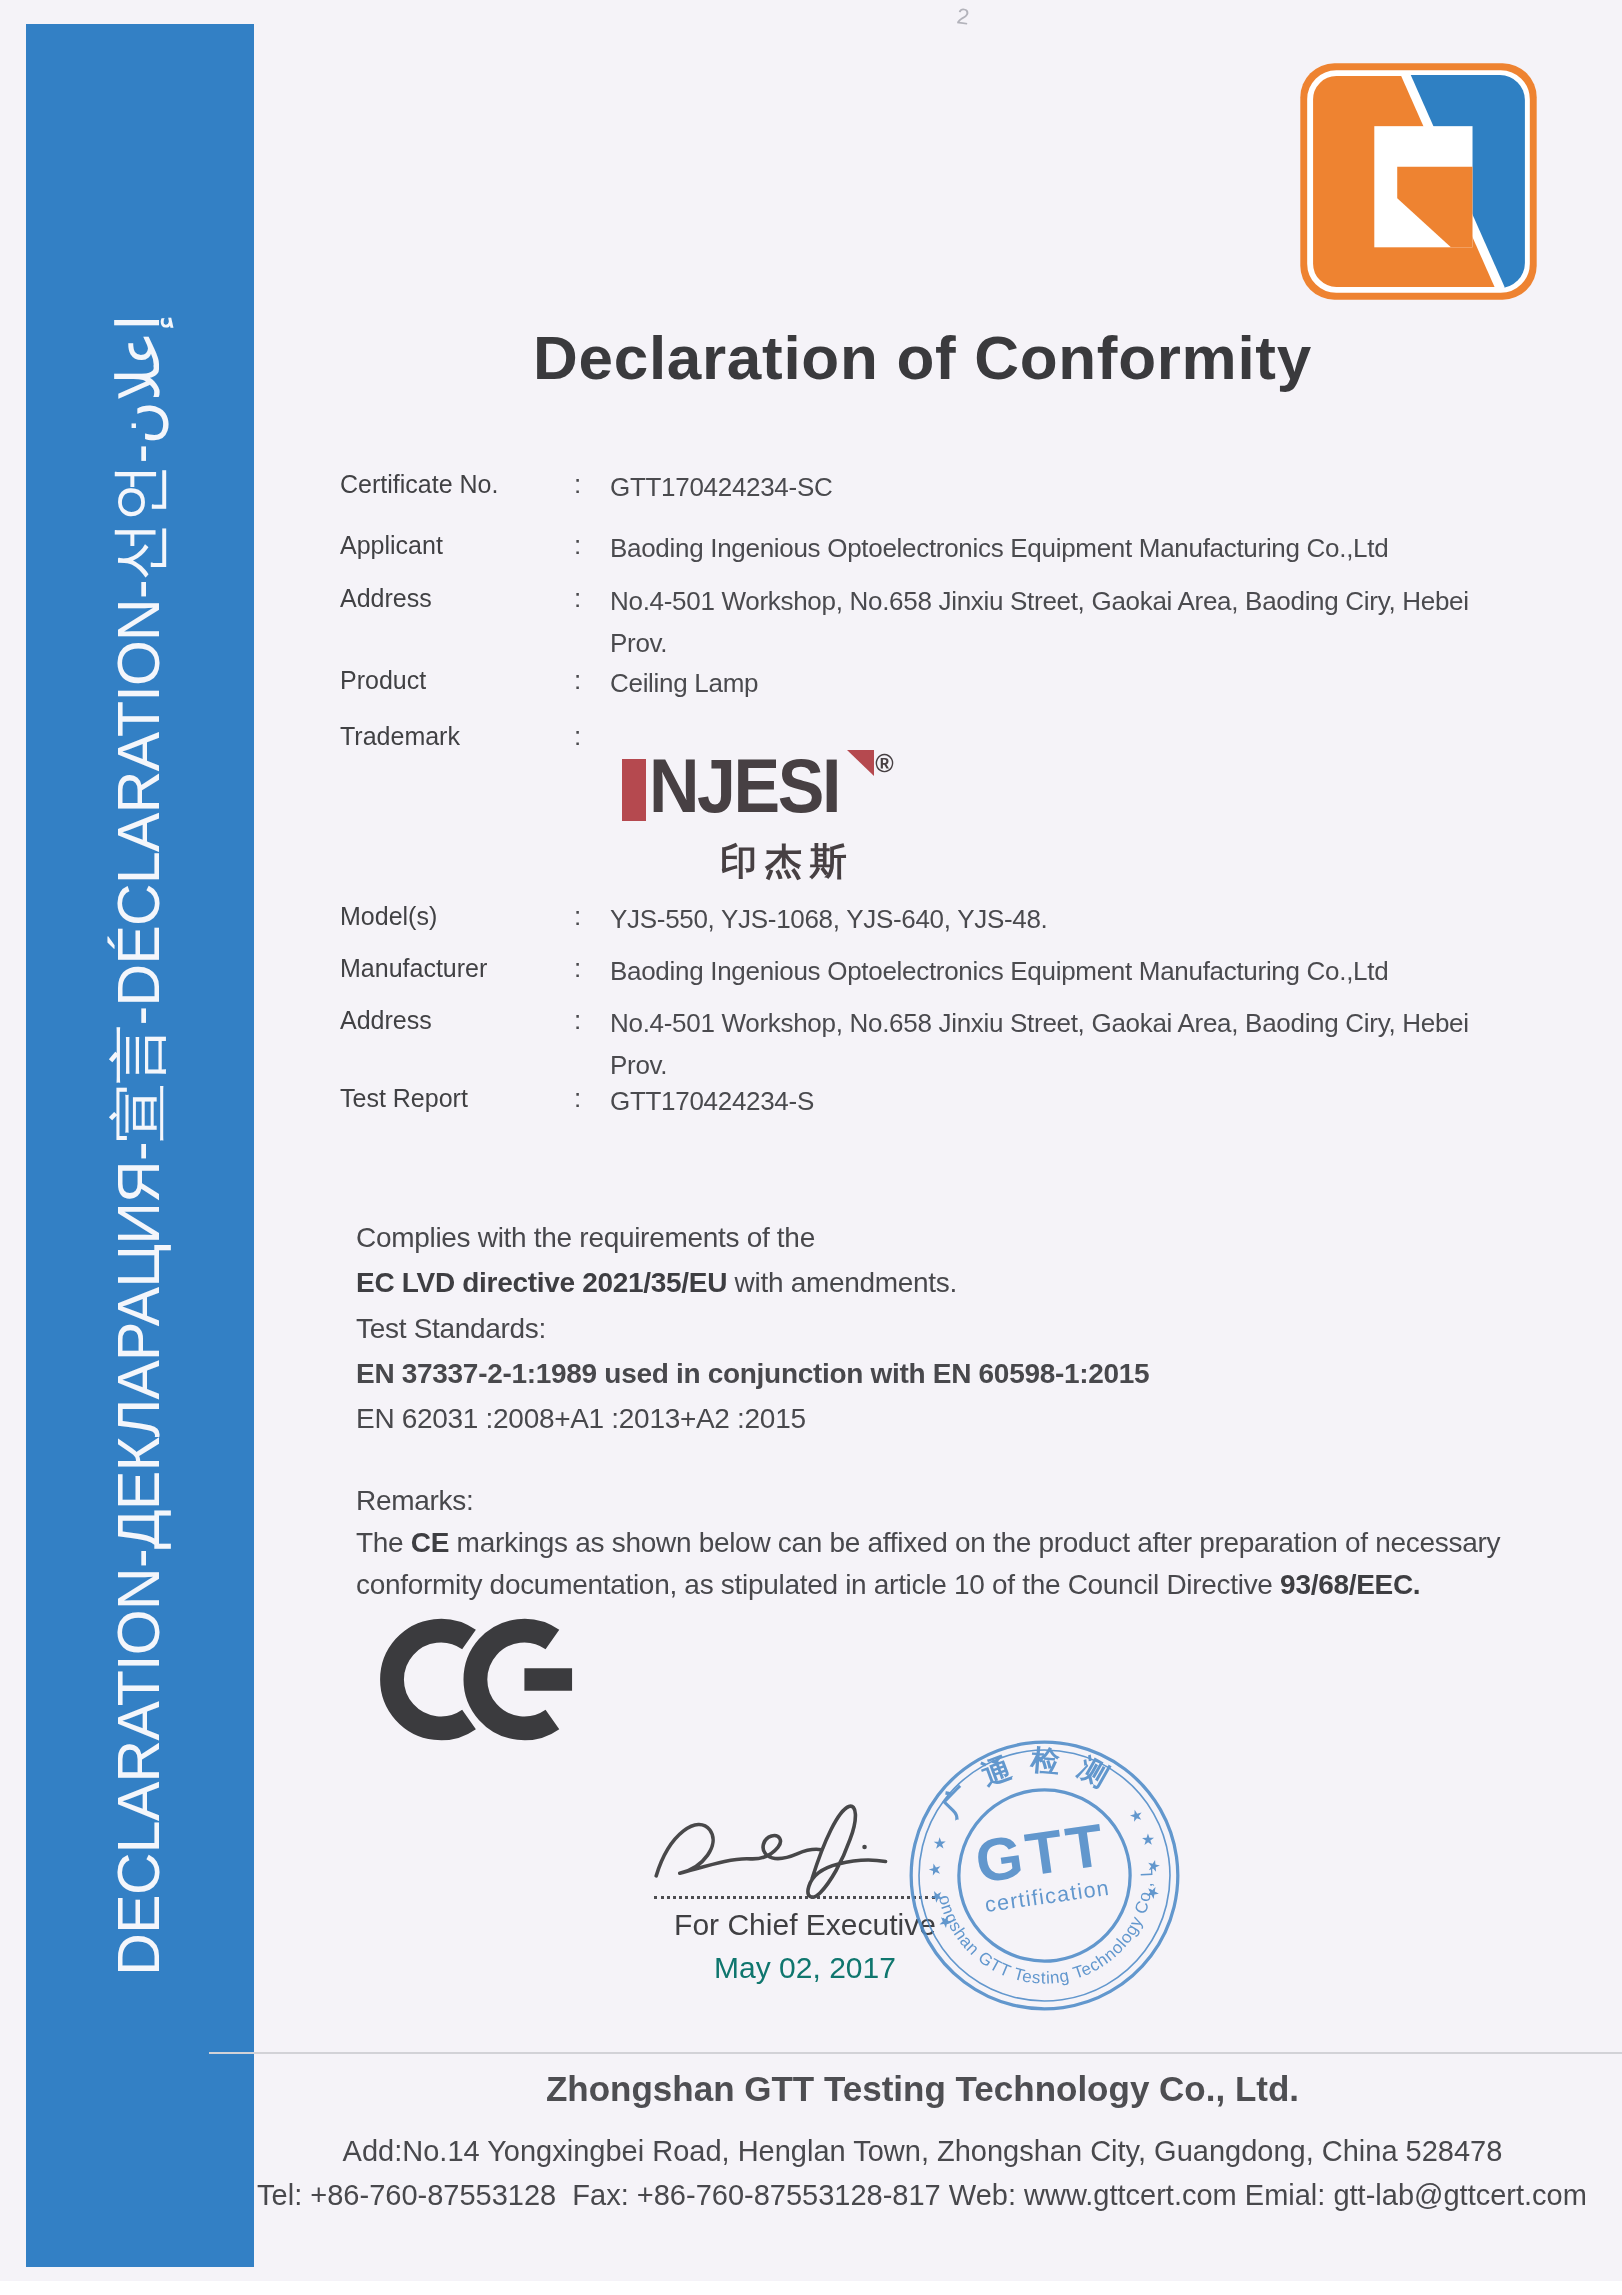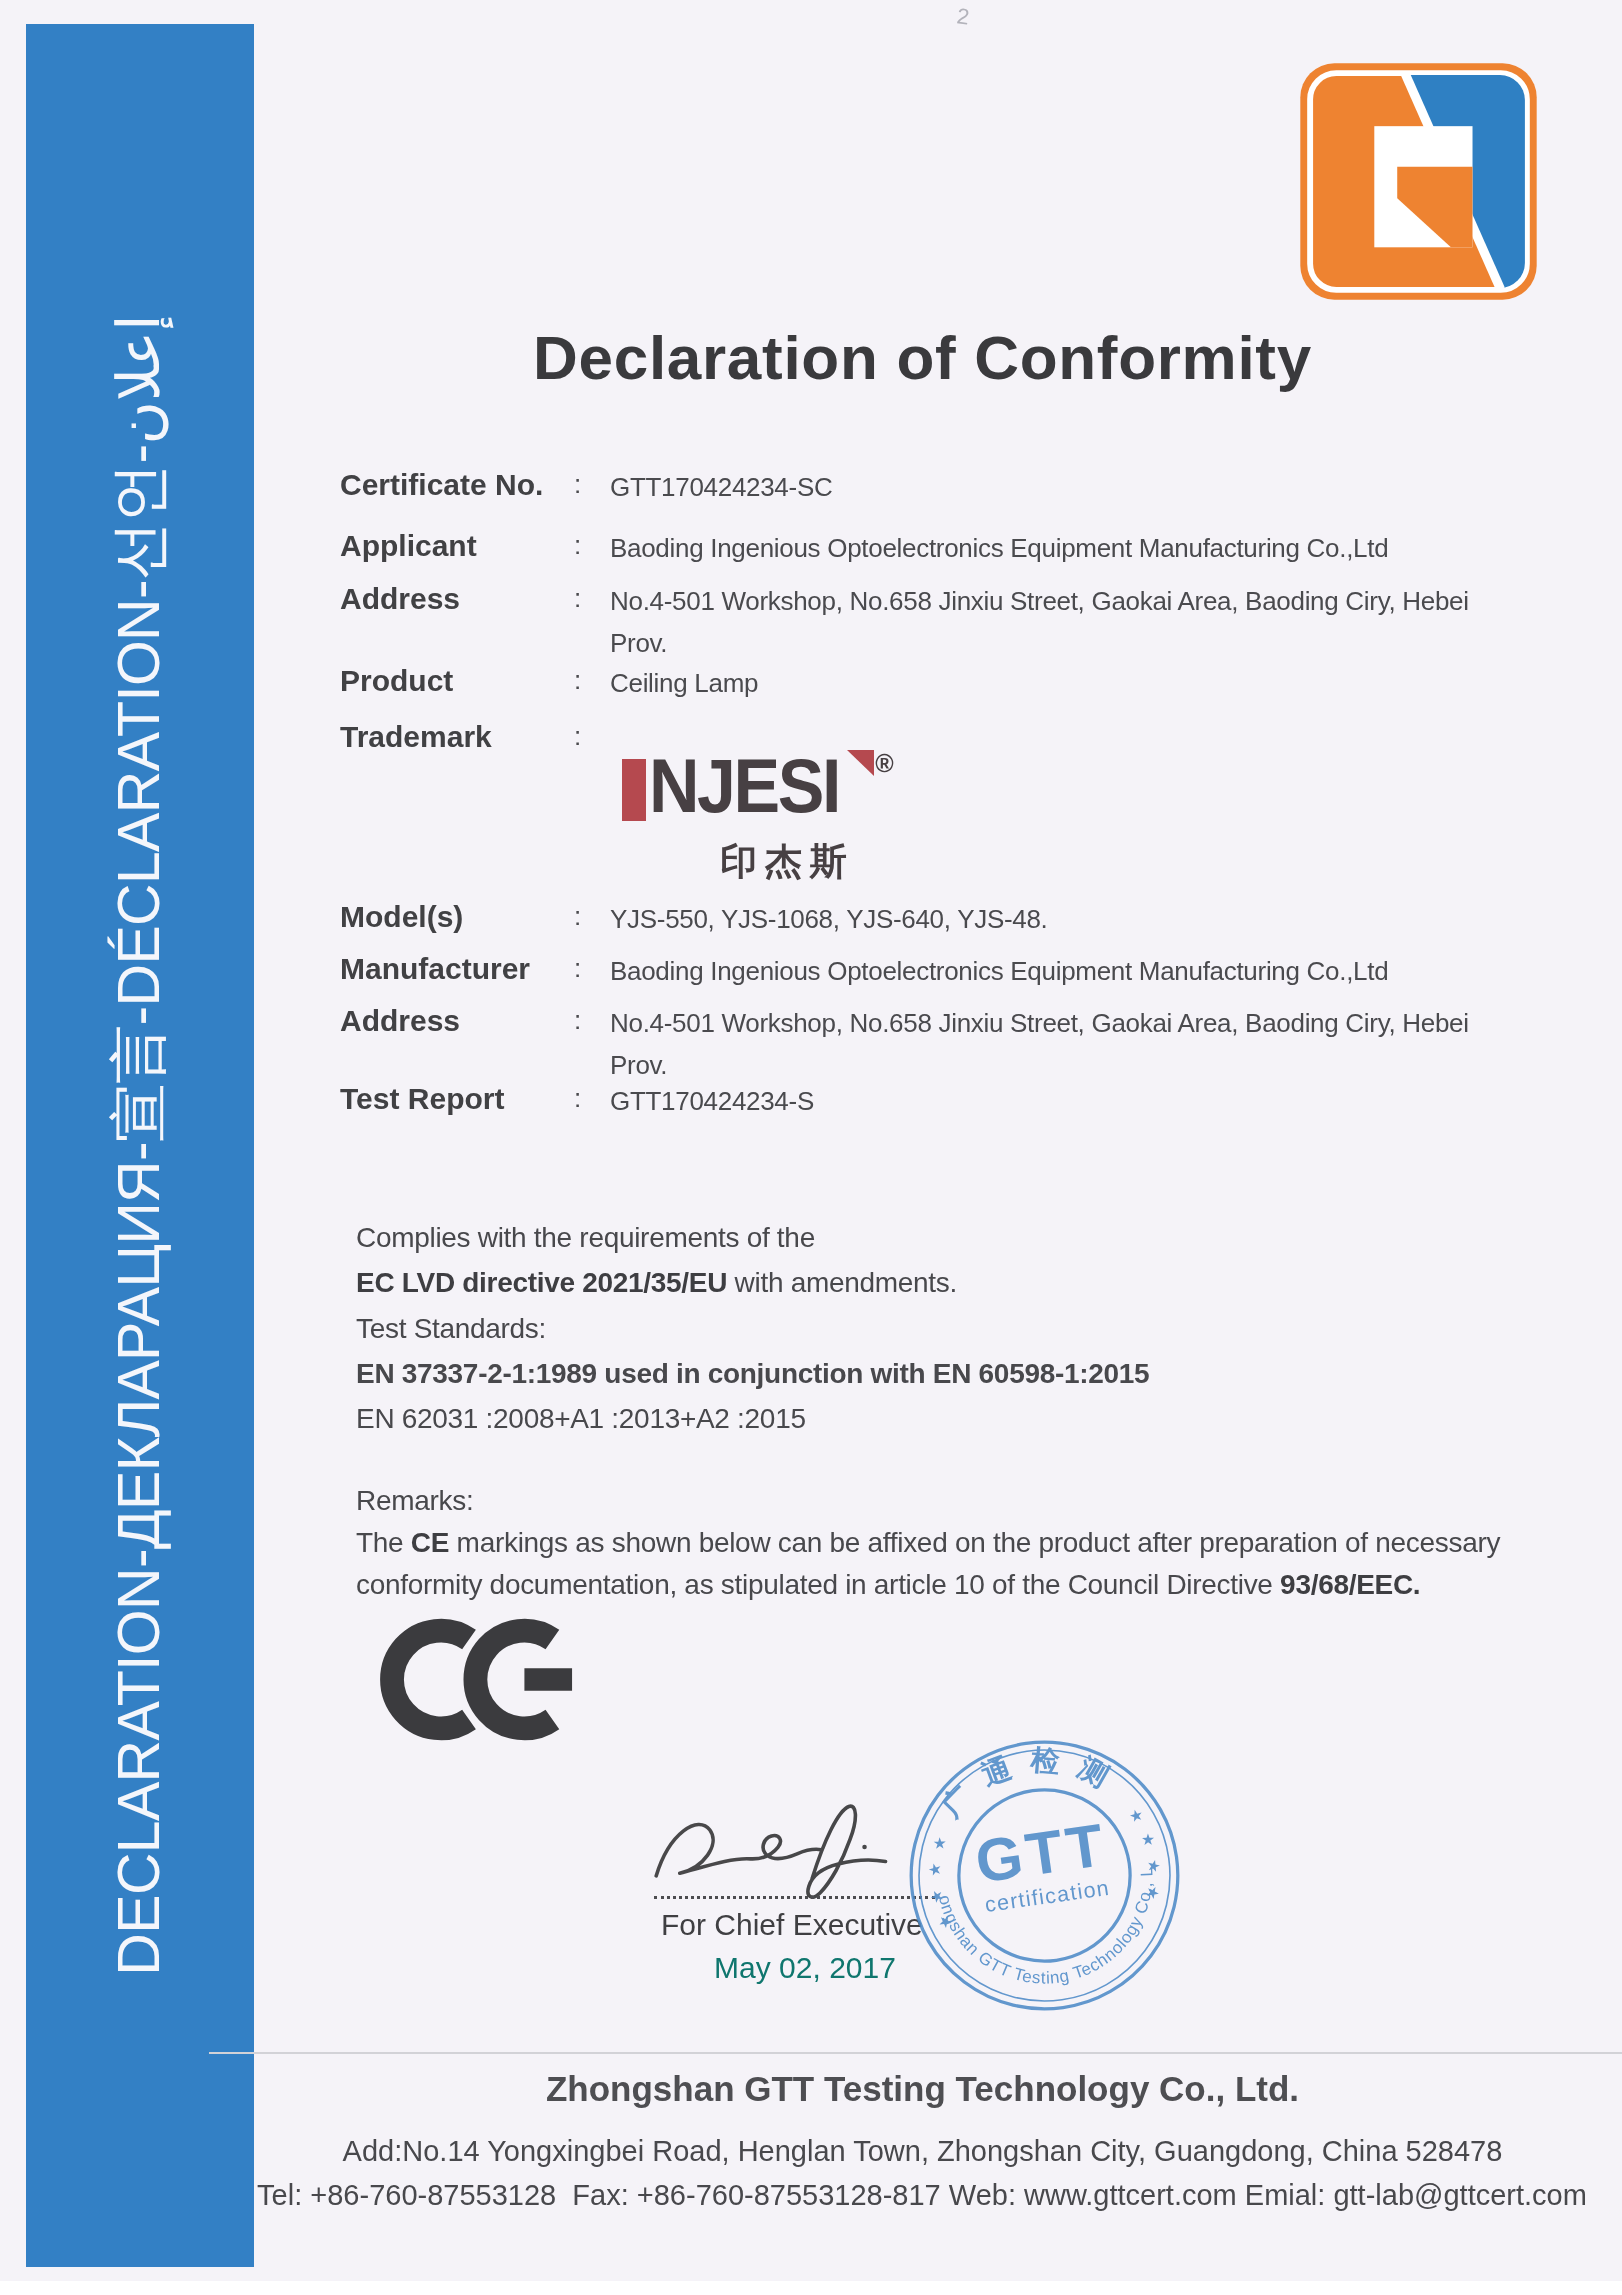--- a/index.html
+++ b/index.html
@@ -17,21 +17,21 @@
   .scan-mark{position:absolute;left:957px;top:3.9px;font-size:22px;color:#b3b3bb;transform:rotate(8deg);}
   
   .gtt-logo{position:absolute;left:1299px;top:62px;}
   
   .title{
     position:absolute;left:255px;top:322px;width:1335px;margin:0;text-align:center;
     font-size:62px;font-weight:700;color:#3a3a3d;letter-spacing:0.7px;
   }
   
   .row{position:absolute;left:340px;width:1243px;font-size:26px;line-height:37px;}
-  .row .lbl{display:inline-block;font-size:30px;font-weight:700;color:#414144;}
+  .row .lbl{display:inline-block;font-size:25px;font-weight:400;color:#414144;}
   .row .colon{position:absolute;left:234px;top:0;color:#4a4a4e;}
   .row .val{position:absolute;left:270px;top:0;color:#4a4a4e;letter-spacing:-0.3px;white-space:nowrap;}
   .row .val .vline{line-height:42px;}
   
   .njesi{position:absolute;left:622px;top:750px;width:340px;}
   .njesi-row{display:flex;align-items:flex-start;}
   .njesi-bar{width:23.6px;height:62px;background:#b5494f;margin-top:9.2px;margin-right:3.9px;}
   .njesi-text{
     font-size:76px;line-height:72px;font-weight:900;color:#474043;letter-spacing:-2.6px;
     transform:scaleX(0.92);transform-origin:left top;
@@ -40,21 +40,21 @@
   .njesi-reg{font-size:25px;color:#474043;margin-top:-1.3px;margin-left:1.3px;font-weight:700;}
   .njesi-cn{margin-top:15px;margin-left:98px;font-size:37px;font-weight:700;letter-spacing:7.9px;color:#474043;}
   
   .pline{position:absolute;left:356px;font-size:28px;color:#48484c;white-space:pre;letter-spacing:-0.3px;}
   .pline b{color:#3e3e42;}
   
   .ce-mark{position:absolute;left:380px;top:1611px;}
   
   .sig-ink{position:absolute;left:647px;top:1792px;}
   .sig-line{position:absolute;left:654px;top:1896px;width:281px;border-bottom:3.3px dotted #4c4c50;}
-  .sig-for{position:absolute;left:661px;top:1908px;width:288px;font-size:30px;color:#3f3f42;}
+  .sig-for{position:absolute;left:661px;top:1908px;width:288px;text-align:center;font-size:30px;color:#3f3f42;}
   .sig-date{position:absolute;left:661px;top:1951px;width:288px;text-align:center;font-size:30px;color:#0f766e;}
   
   .stamp{position:absolute;left:904px;top:1735px;width:281px;height:281px;transform:rotate(-8deg);opacity:0.88;}
   
   .footer-rule{position:absolute;left:209px;top:2052px;width:1413px;height:2px;background:#d2d2d7;}
   .footer-company{position:absolute;left:255px;top:2069px;width:1335px;text-align:center;font-size:35px;font-weight:700;color:#4e4e52;}
   .footer-address{position:absolute;left:255px;top:2135px;width:1335px;text-align:center;font-size:29px;color:#48484c;}
   .footer-contact{position:absolute;left:222px;top:2179px;width:1400px;text-align:center;font-size:29px;color:#48484c;white-space:pre;}
   .bottom-strip{position:absolute;left:0;top:2281px;width:1623px;height:14.4px;background:#ffffff;}
 </style>

